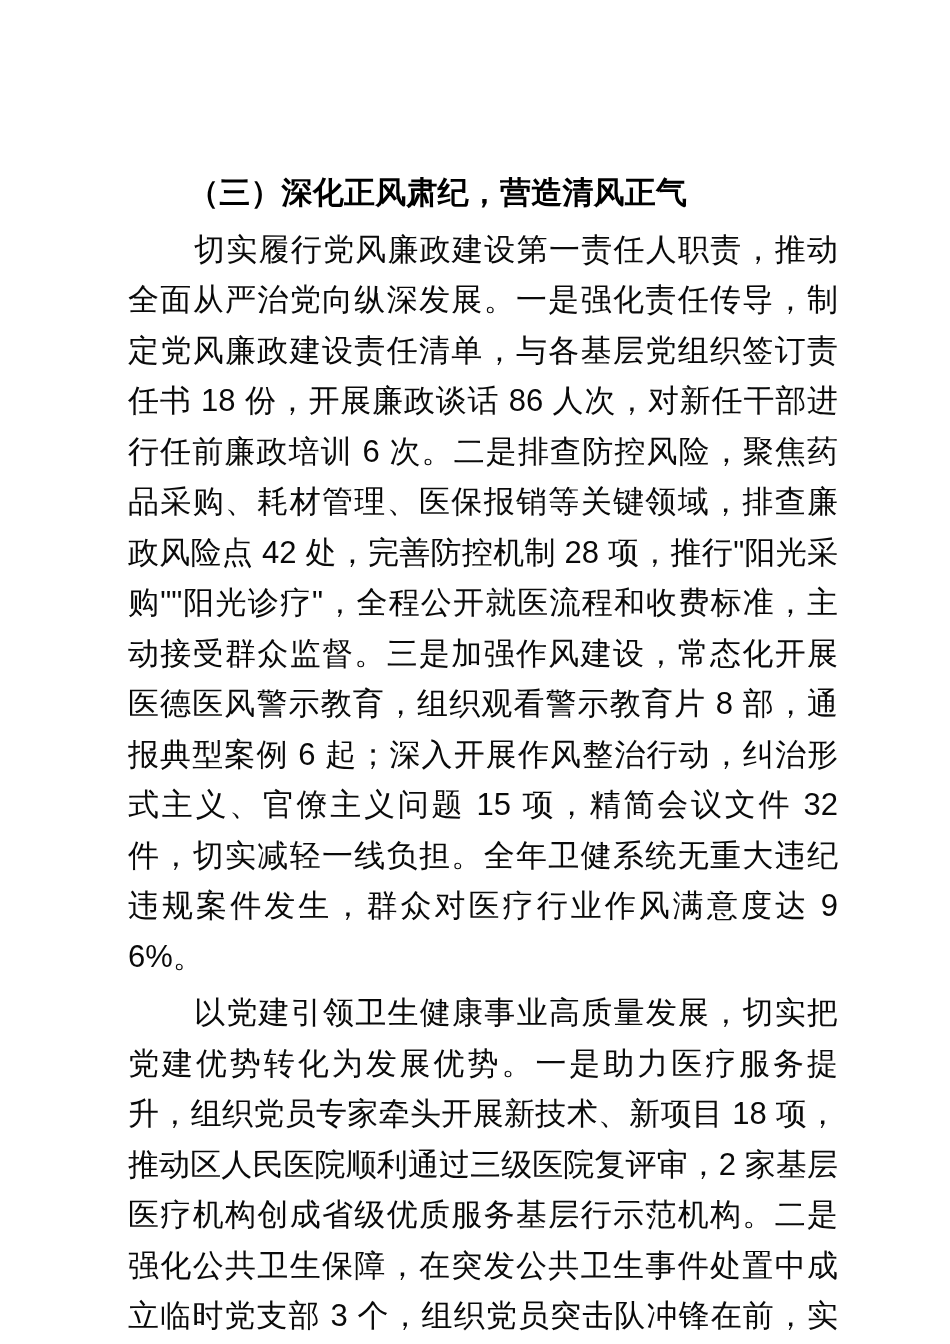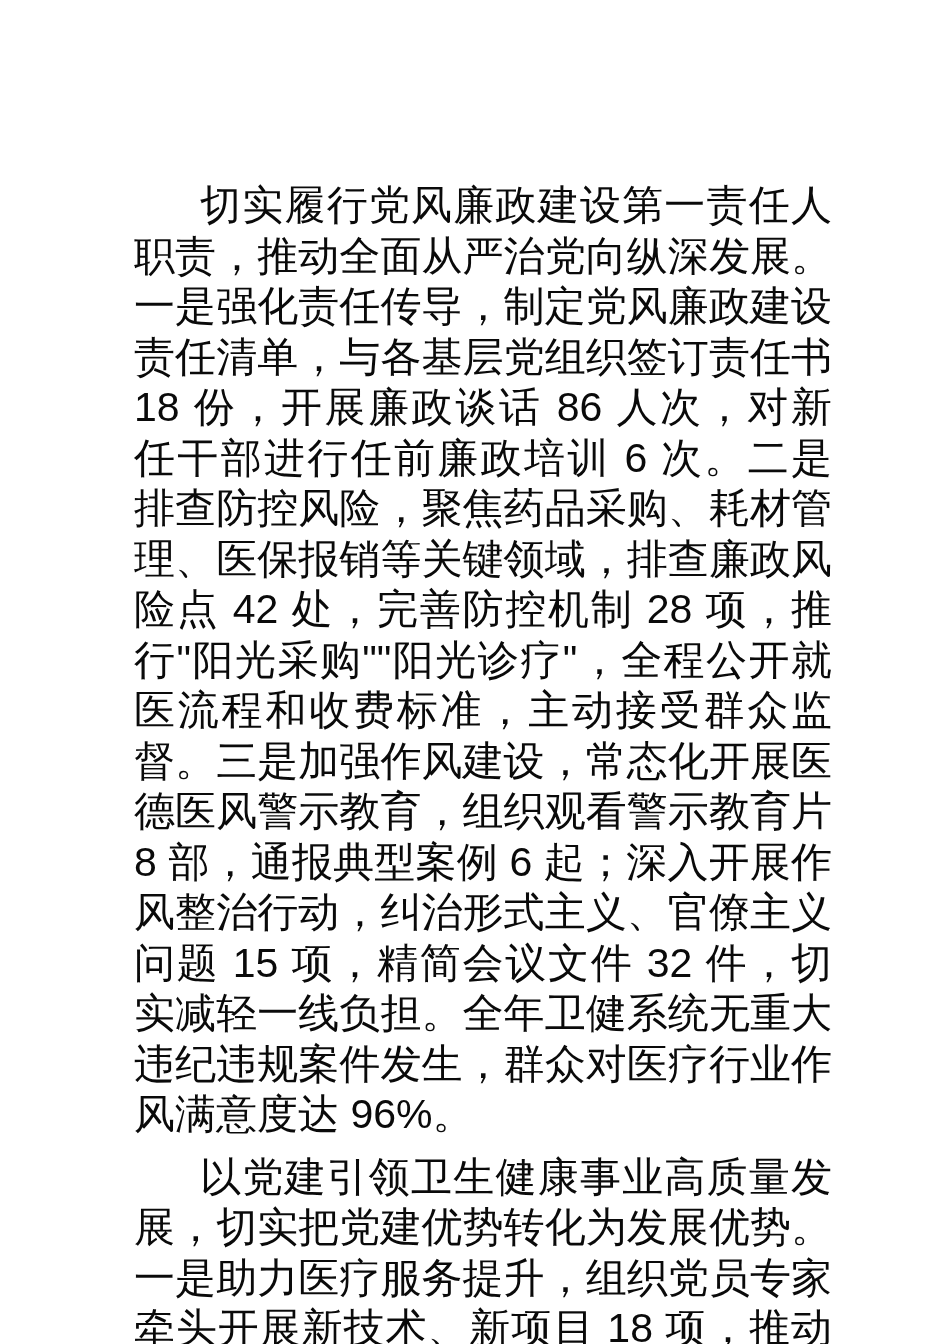--- a/index.html
+++ b/index.html
@@ -28,41 +28,42 @@
     font-weight: bold;
     color: #000000;
     line-height: 50.5px;
     margin: 0;
     text-indent: 66px;
     letter-spacing: 0.2px;
     white-space: nowrap;
   }
   .doc-para {
     font-family: "Liberation Sans", "DejaVu Sans", sans-serif;
-    font-size: 41px;
+    font-size: 31px;
     font-weight: normal;
     color: #0a0a0a;
     line-height: 50.5px;
-    margin: 12px;
+    margin: 6px;
     text-indent: 66px;
     text-align: justify;
     text-justify: inter-character;
     letter-spacing: 0px;
     word-break: break-all;
   }
   .doc-para.last-open {
     text-align: justify;
   }
 </style>
 </head>
 <body>
 
 <div class="page">
   <div class="content">
 
+    <h2 class="doc-heading">（三）深化正风肃纪，营造清风正气</h2>
 
     <p class="doc-para">切实履行党风廉政建设第一责任人职责，推动全面从严治党向纵深发展。一是强化责任传导，制定党风廉政建设责任清单，与各基层党组织签订责任书 18 份，开展廉政谈话 86 人次，对新任干部进行任前廉政培训 6 次。二是排查防控风险，聚焦药品采购、耗材管理、医保报销等关键领域，排查廉政风险点 42 处，完善防控机制 28 项，推行"阳光采购""阳光诊疗"，全程公开就医流程和收费标准，主动接受群众监督。三是加强作风建设，常态化开展医德医风警示教育，组织观看警示教育片 8 部，通报典型案例 6 起；深入开展作风整治行动，纠治形式主义、官僚主义问题 15 项，精简会议文件 32 件，切实减轻一线负担。全年卫健系统无重大违纪违规案件发生，群众对医疗行业作风满意度达 96%。</p>
 
 
     <p class="doc-para last-open">以党建引领卫生健康事业高质量发展，切实把党建优势转化为发展优势。一是助力医疗服务提升，组织党员专家牵头开展新技术、新项目 18 项，推动区人民医院顺利通过三级医院复评审，2 家基层医疗机构创成省级优质服务基层行示范机构。二是强化公共卫生保障，在突发公共卫生事件处置中成立临时党支部 3 个，组织党员突击队冲锋在前，实现疫苗接种率</p>
 
   </div>
 </div>
 
 </body></html>

